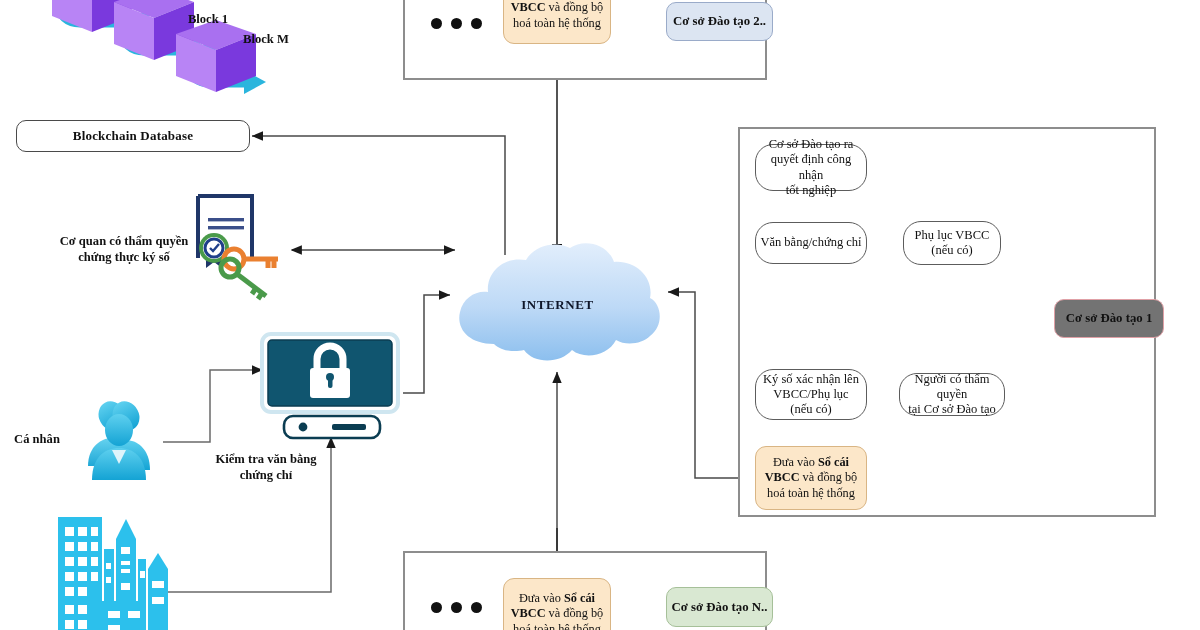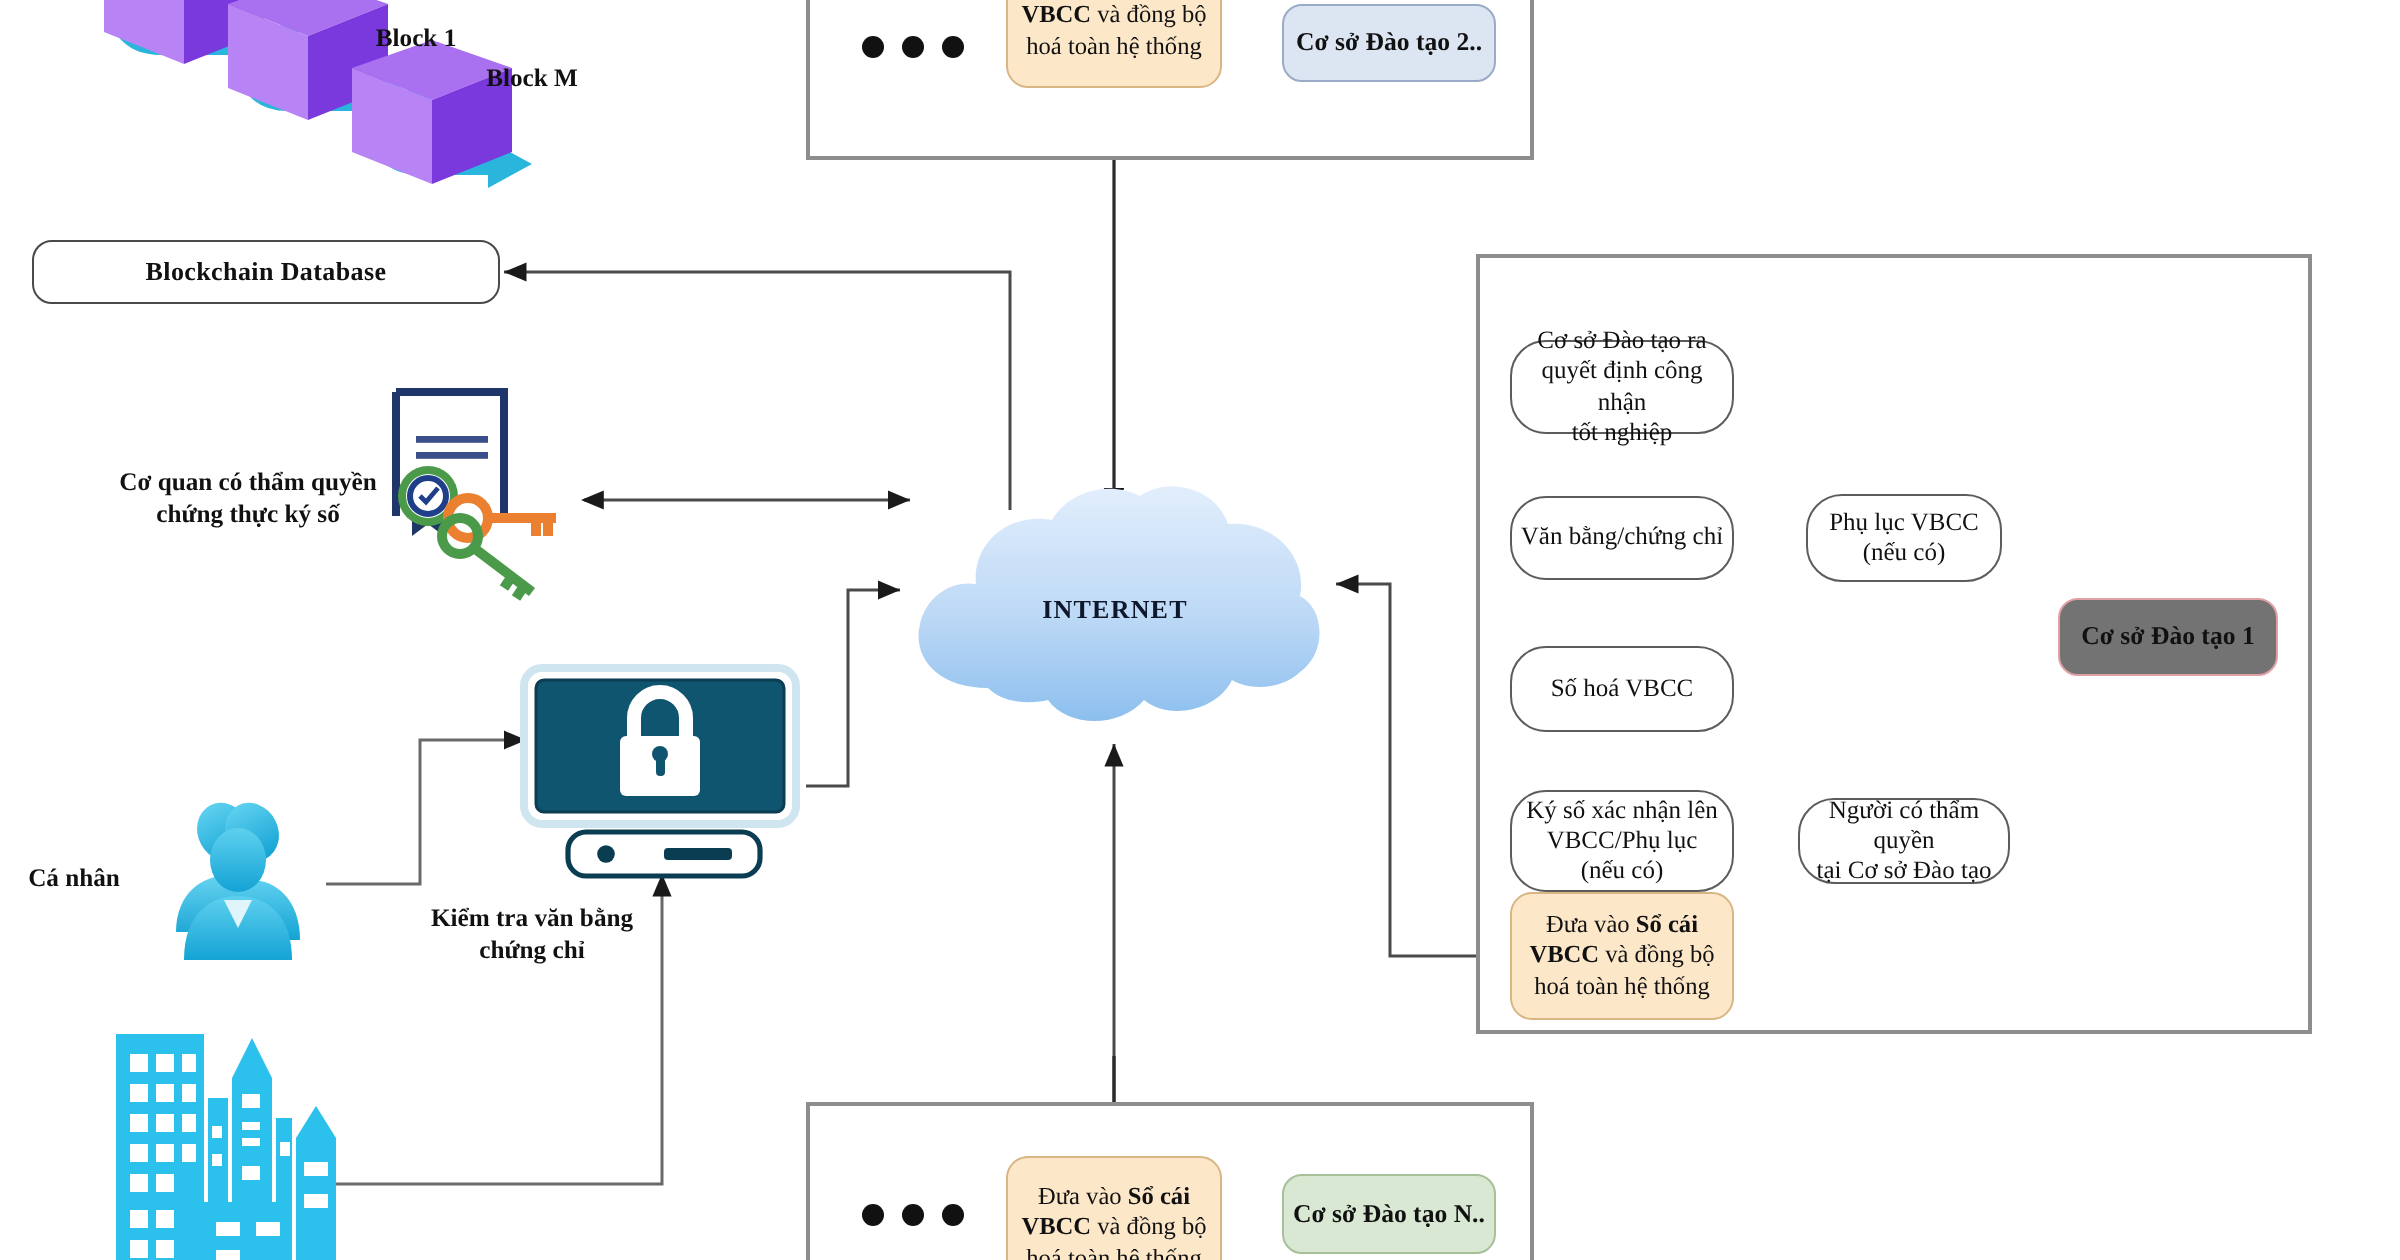--- a/index.html
+++ b/index.html
@@ -9,30 +9,30 @@
   
   .abs{position:absolute;box-sizing:border-box;}
 
   
   .panel{border:2px solid #8d8d8d;background:#fff;}
 
   
   .rbox{
     border:1.3px solid #5c5c5c;border-radius:18px;background:#fff;
     display:flex;align-items:center;justify-content:center;text-align:center;
-    font-size:12.5px;line-height:1.22;padding:2px 4px;margin-top:26px;
+    font-size:12.5px;line-height:1.22;padding:2px 4px;
   }
   .ledger{
     background:#fce7c9;border:1.3px solid #d9b584;border-radius:11px;
     font-size:12.3px;line-height:1.25;font-weight:400;
   }
   .ledger b{font-weight:700;}
   .inst{
     border-radius:10px;font-weight:700;font-size:12.8px;
-    display:flex;align-items:center;justify-content:center;text-align:center;
+    display:flex;align-items:center;justify-content:center;text-align:center;margin-left:25px;
   }
   .inst.blue{background:#dce5f2;border:1.4px solid #9aabc9;}
   .inst.pink{background:#737373;border:1.4px solid #e0a0a6;}
   .inst.green{background:#d9e8d2;border:1.4px solid #a6c099;}
 
   .bcdb{
     border:1.4px solid #4a4a4a;border-radius:10px;background:#fff;
     display:flex;align-items:center;justify-content:center;
     font-weight:700;font-size:13px;letter-spacing:.2px;
   }
@@ -322,25 +322,20 @@
       </div>
   </div>
 
   <div class="abs rbox" style="left:903px;top:221px;width:98px;height:44px;">
     <div>
       <div>Phụ lục VBCC</div>
       <div>(nếu có)</div>
     </div>
   </div>
 
-  <div class="abs rbox" style="left:755px;top:297px;width:112px;height:43px;">
-    <div>
-        <div>Số hoá VBCC</div>
-      </div>
-  </div>
 
   <div class="abs inst pink" style="left:1029px;top:299px;width:110px;height:39px;">
     <span>Cơ sở Đào tạo 1</span>
   </div>
 
   <div class="abs rbox" style="left:755px;top:369px;width:112px;height:51px;">
     <div>
       <div>Ký số xác nhận lên</div>
       <div>VBCC/Phụ lục</div>
       <div>(nếu có)</div>

